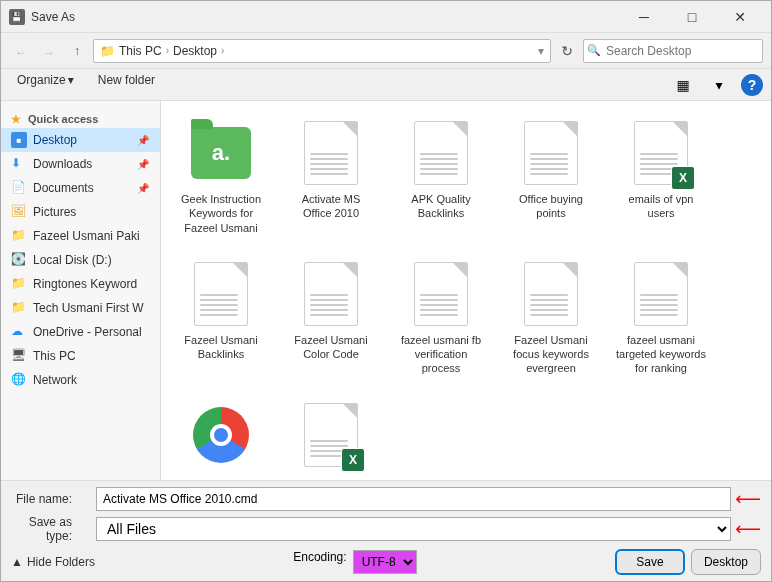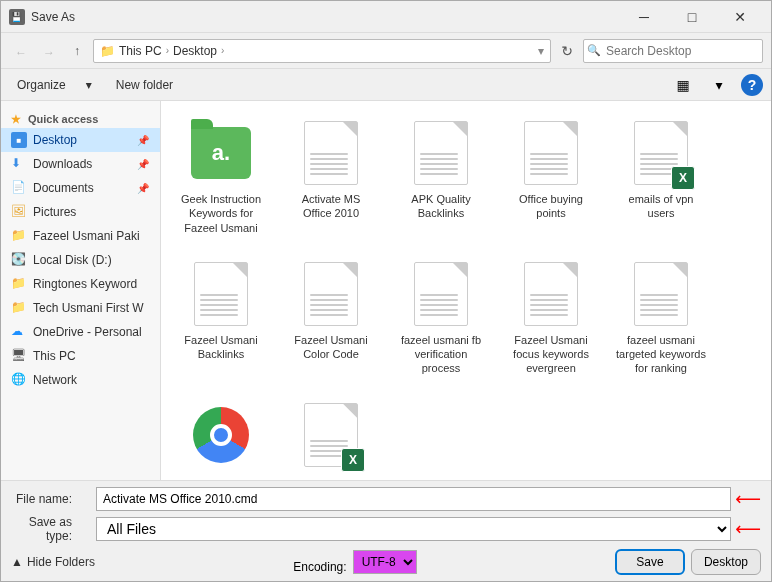--- a/index.html
+++ b/index.html
@@ -122,21 +122,21 @@
       flex-shrink: 0;
     }
     .toolbar-btn {
       height: 24px;
       border: none;
       background: transparent;
       cursor: pointer;
       padding: 0 8px;
       border-radius: 3px;
       font-size: 12px;
-      display: flex; align-items: center; gap: 20px;
+      display: flex; align-items: flex-start; gap: 2px;
       color: #333;
     }
     .toolbar-spacer { flex: 1; }
     .view-btn {
       width: 28px; height: 24px;
       border: none; background: transparent;
       cursor: pointer; border-radius: 3px;
       display: flex; align-items: center; justify-content: center; font-size: 14px;
     }
 
@@ -332,21 +332,21 @@
       background: white;
     }
     .bottom-actions {
       display: flex;
       justify-content: space-between;
       align-items: center;
       margin-top: 6px;
     }
     .encoding-row {
       display: flex;
-      align-items: flex-end;
+      align-items: flex-start;
       gap: 6px;
       font-size: 12px;
     }
     .encoding-select {
       height: 24px;
       border: 1px solid #aaa;
       padding: 0 4px;
       font-size: 12px;
       background: #d946ef;
     }

